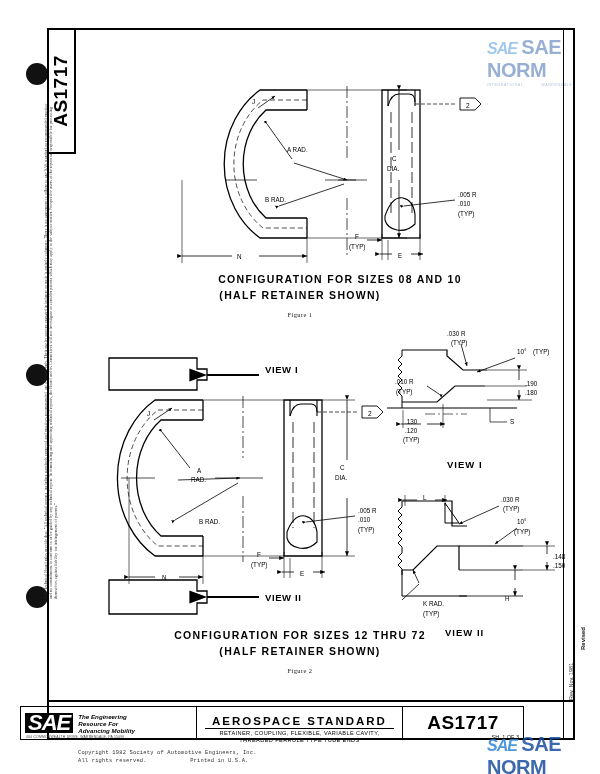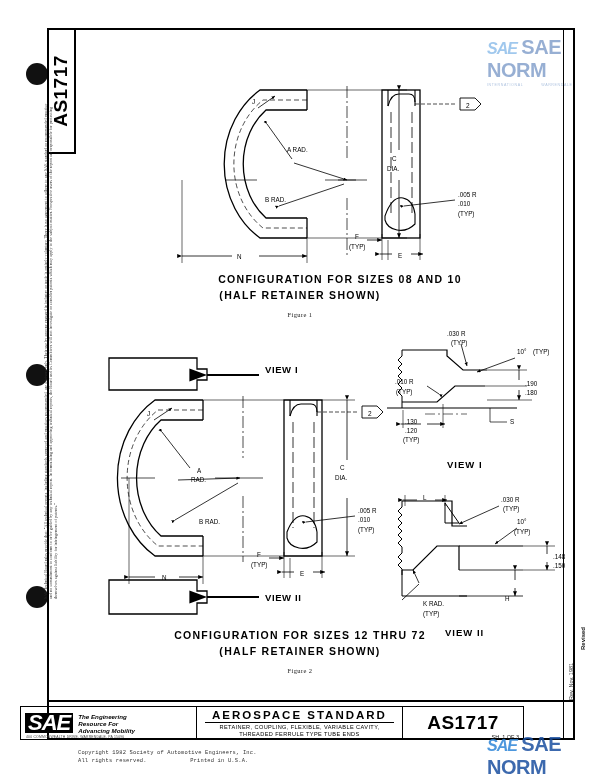--- a/index.html
+++ b/index.html
@@ -58,21 +58,21 @@
       display:flex;flex-direction:column;align-items:center;box-sizing:border-box;}
   .tb-right{width:120px;display:flex;align-items:center;justify-content:center;
       position:relative;box-sizing:border-box;}
   .sae-mark{font-size:22px;font-weight:bold;font-style:italic;letter-spacing:-1px;
       background:#000;color:#fff;padding:0 3px 1px 3px;line-height:19px;
       font-family:"Liberation Sans",sans-serif;}
   .sae-tag{font-size:6.2px;font-weight:bold;font-style:italic;line-height:7px;
       margin-left:5px;font-family:"Liberation Sans",sans-serif;}
   .sae-addr{position:absolute;left:5px;bottom:0px;font-size:3.4px;color:#444;
       font-family:"Liberation Sans",sans-serif;letter-spacing:.2px;}
-  .tb-title{font-size:11.5px;font-weight:bold;letter-spacing:2px;margin-top:2px;
+  .tb-title{font-size:11.5px;font-weight:bold;letter-spacing:2px;margin-top:8px;
       font-family:"Liberation Sans",sans-serif;}
   .tb-rule{width:92%;border-top:1px solid #000;margin:1px 0 1px 0;}
   .tb-sub{font-size:5.6px;line-height:7px;text-align:center;letter-spacing:.4px;
       font-family:"Liberation Sans",sans-serif;}
   .tb-num{font-size:19px;font-weight:bold;letter-spacing:.5px;
       font-family:"Liberation Sans",sans-serif;}
   .tb-page{position:absolute;right:4px;bottom:-1px;font-size:5.5px;color:#111;
       font-family:"Liberation Sans",sans-serif;}
 
   .copy{position:absolute;left:78px;top:750px;font-size:5.4px;line-height:7.5px;

